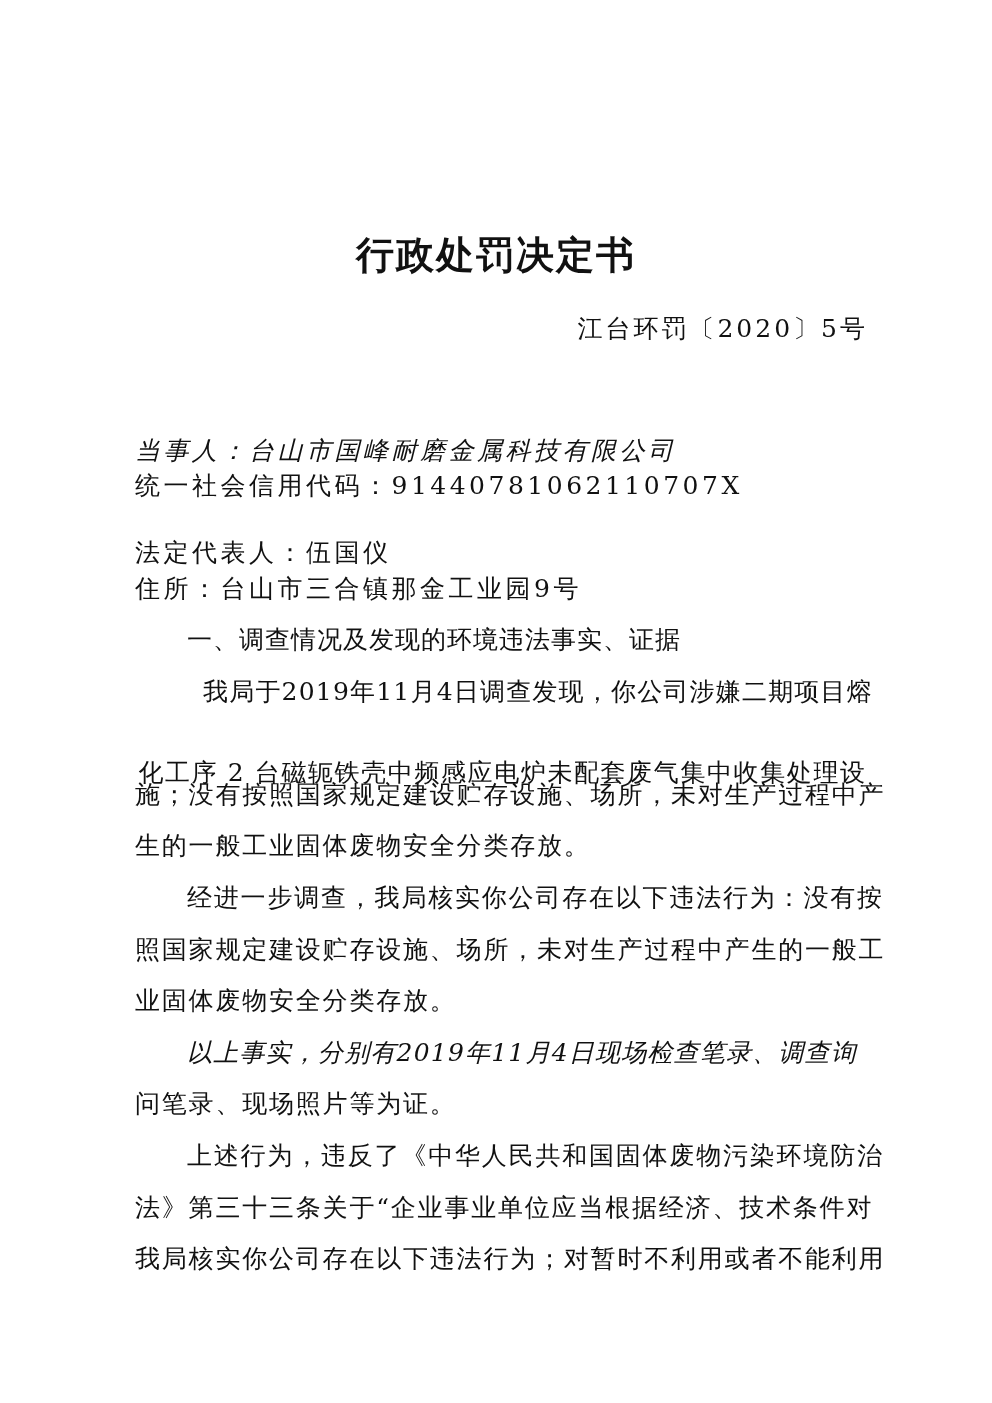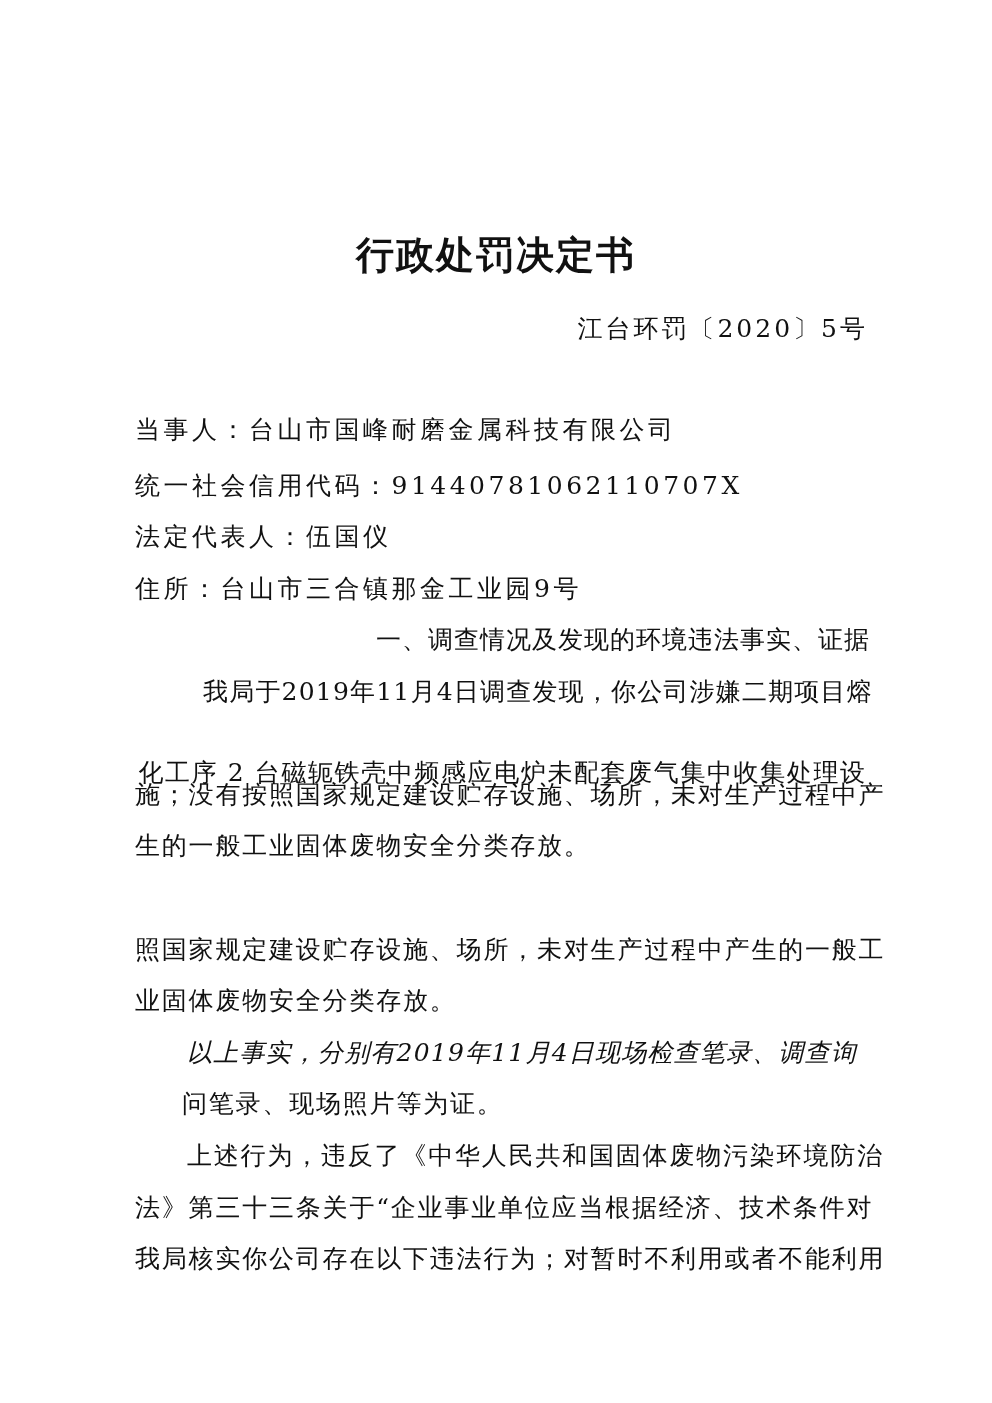--- a/index.html
+++ b/index.html
@@ -6,46 +6,47 @@
   body { width: 992px; height: 1403px; position: relative; overflow: hidden;
          font-family: "DejaVu Serif", "Liberation Serif", serif; color: #111; }
   .page { position: absolute; left: 0; top: 0; width: 992px; height: 1025px; background: #fff; }
   .title { position: absolute; top: 228px; left: 0; width: 992px; text-align: center;
            font-size: 38px; font-weight: bold; letter-spacing: 2px; line-height: 54px; }
   .docno { position: absolute; top: 312px; right: 124px; font-size: 25px; line-height: 34px;
            letter-spacing: 3px; margin-left: 28px; }
   .line { position: absolute; left: 135px; width: 735px; font-size: 25px; line-height: 34px;
           white-space: nowrap; letter-spacing: 3.5px; }
   .indent { left: 187px; width: 683px; }
-  .heading { font-family: "DejaVu Sans", "Liberation Sans", sans-serif; font-weight: normal; letter-spacing: 1px; text-align: right; }
+  .heading { font-family: "DejaVu Sans", "Liberation Sans", sans-serif; font-weight: normal; letter-spacing: 1px; }
 </style>
 </head>
 <body>
 
 <div class="page">
 
   <div class="title">行政处罚决定书</div>
 
   <div class="docno">江台环罚〔2020〕5号</div>
 
-  <div class="line" style="top:413px;">当事人：台山市国峰耐磨金属科技有限公司</div>
+  <div class="line" style="top:434px;font-style:italic;">当事人：台山市国峰耐磨金属科技有限公司</div>
   <div class="line" style="top:469px;">统一社会信用代码：91440781062110707X</div>
-  <div class="line" style="top:520px;">法定代表人：伍国仪</div>
+  <div class="line" style="top:536px;">法定代表人：伍国仪</div>
   <div class="line" style="top:572px;">住所：台山市三合镇那金工业园9号</div>
 
   <div class="line indent heading" style="top:623px; font-size:25px;">一、调查情况及发现的环境违法事实、证据</div>
 
   <div class="line indent" style="top:675px; letter-spacing:1.2px;margin-left:16px;">我局于2019年11月4日调查发现，你公司涉嫌二期项目熔</div>
   <div class="line" style="top:756px; letter-spacing:1.6px;text-align:center;">化工序 2 台磁轭铁壳中频感应电炉未配套废气集中收集处理设</div>
   <div class="line" style="top:778px; letter-spacing:1.8px;">施；没有按照国家规定建设贮存设施、场所，未对生产过程中产</div>
   <div class="line" style="top:829px; letter-spacing:1.8px;">生的一般工业固体废物安全分类存放。</div>
 
+  <div class="line indent" style="top:881px; letter-spacing:1.8px;">经进一步调查，我局核实你公司存在以下违法行为：没有按</div>
   <div class="line" style="top:933px; letter-spacing:1.8px;">照国家规定建设贮存设施、场所，未对生产过程中产生的一般工</div>
   <div class="line" style="top:984px; letter-spacing:1.8px;">业固体废物安全分类存放。</div>
 
   <div class="line indent" style="top:1036px; letter-spacing:1.2px;font-style:italic;">以上事实，分别有2019年11月4日现场检查笔录、调查询</div>
-  <div class="line" style="top:1087px; letter-spacing:1.8px;margin-left:47px;">问笔录、现场照片等为证。</div>
+  <div class="line" style="top:1087px; letter-spacing:1.8px;">问笔录、现场照片等为证。</div>
 
   <div class="line indent" style="top:1139px; letter-spacing:1.8px;">上述行为，违反了《中华人民共和国固体废物污染环境防治</div>
   <div class="line" style="top:1191px; letter-spacing:1.8px;">法》第三十三条关于“企业事业单位应当根据经济、技术条件对</div>
   <div class="line" style="top:1242px; letter-spacing:1.8px;">我局核实你公司存在以下违法行为；对暂时不利用或者不能利用</div>
 
 </div>
 
 </body></html>

